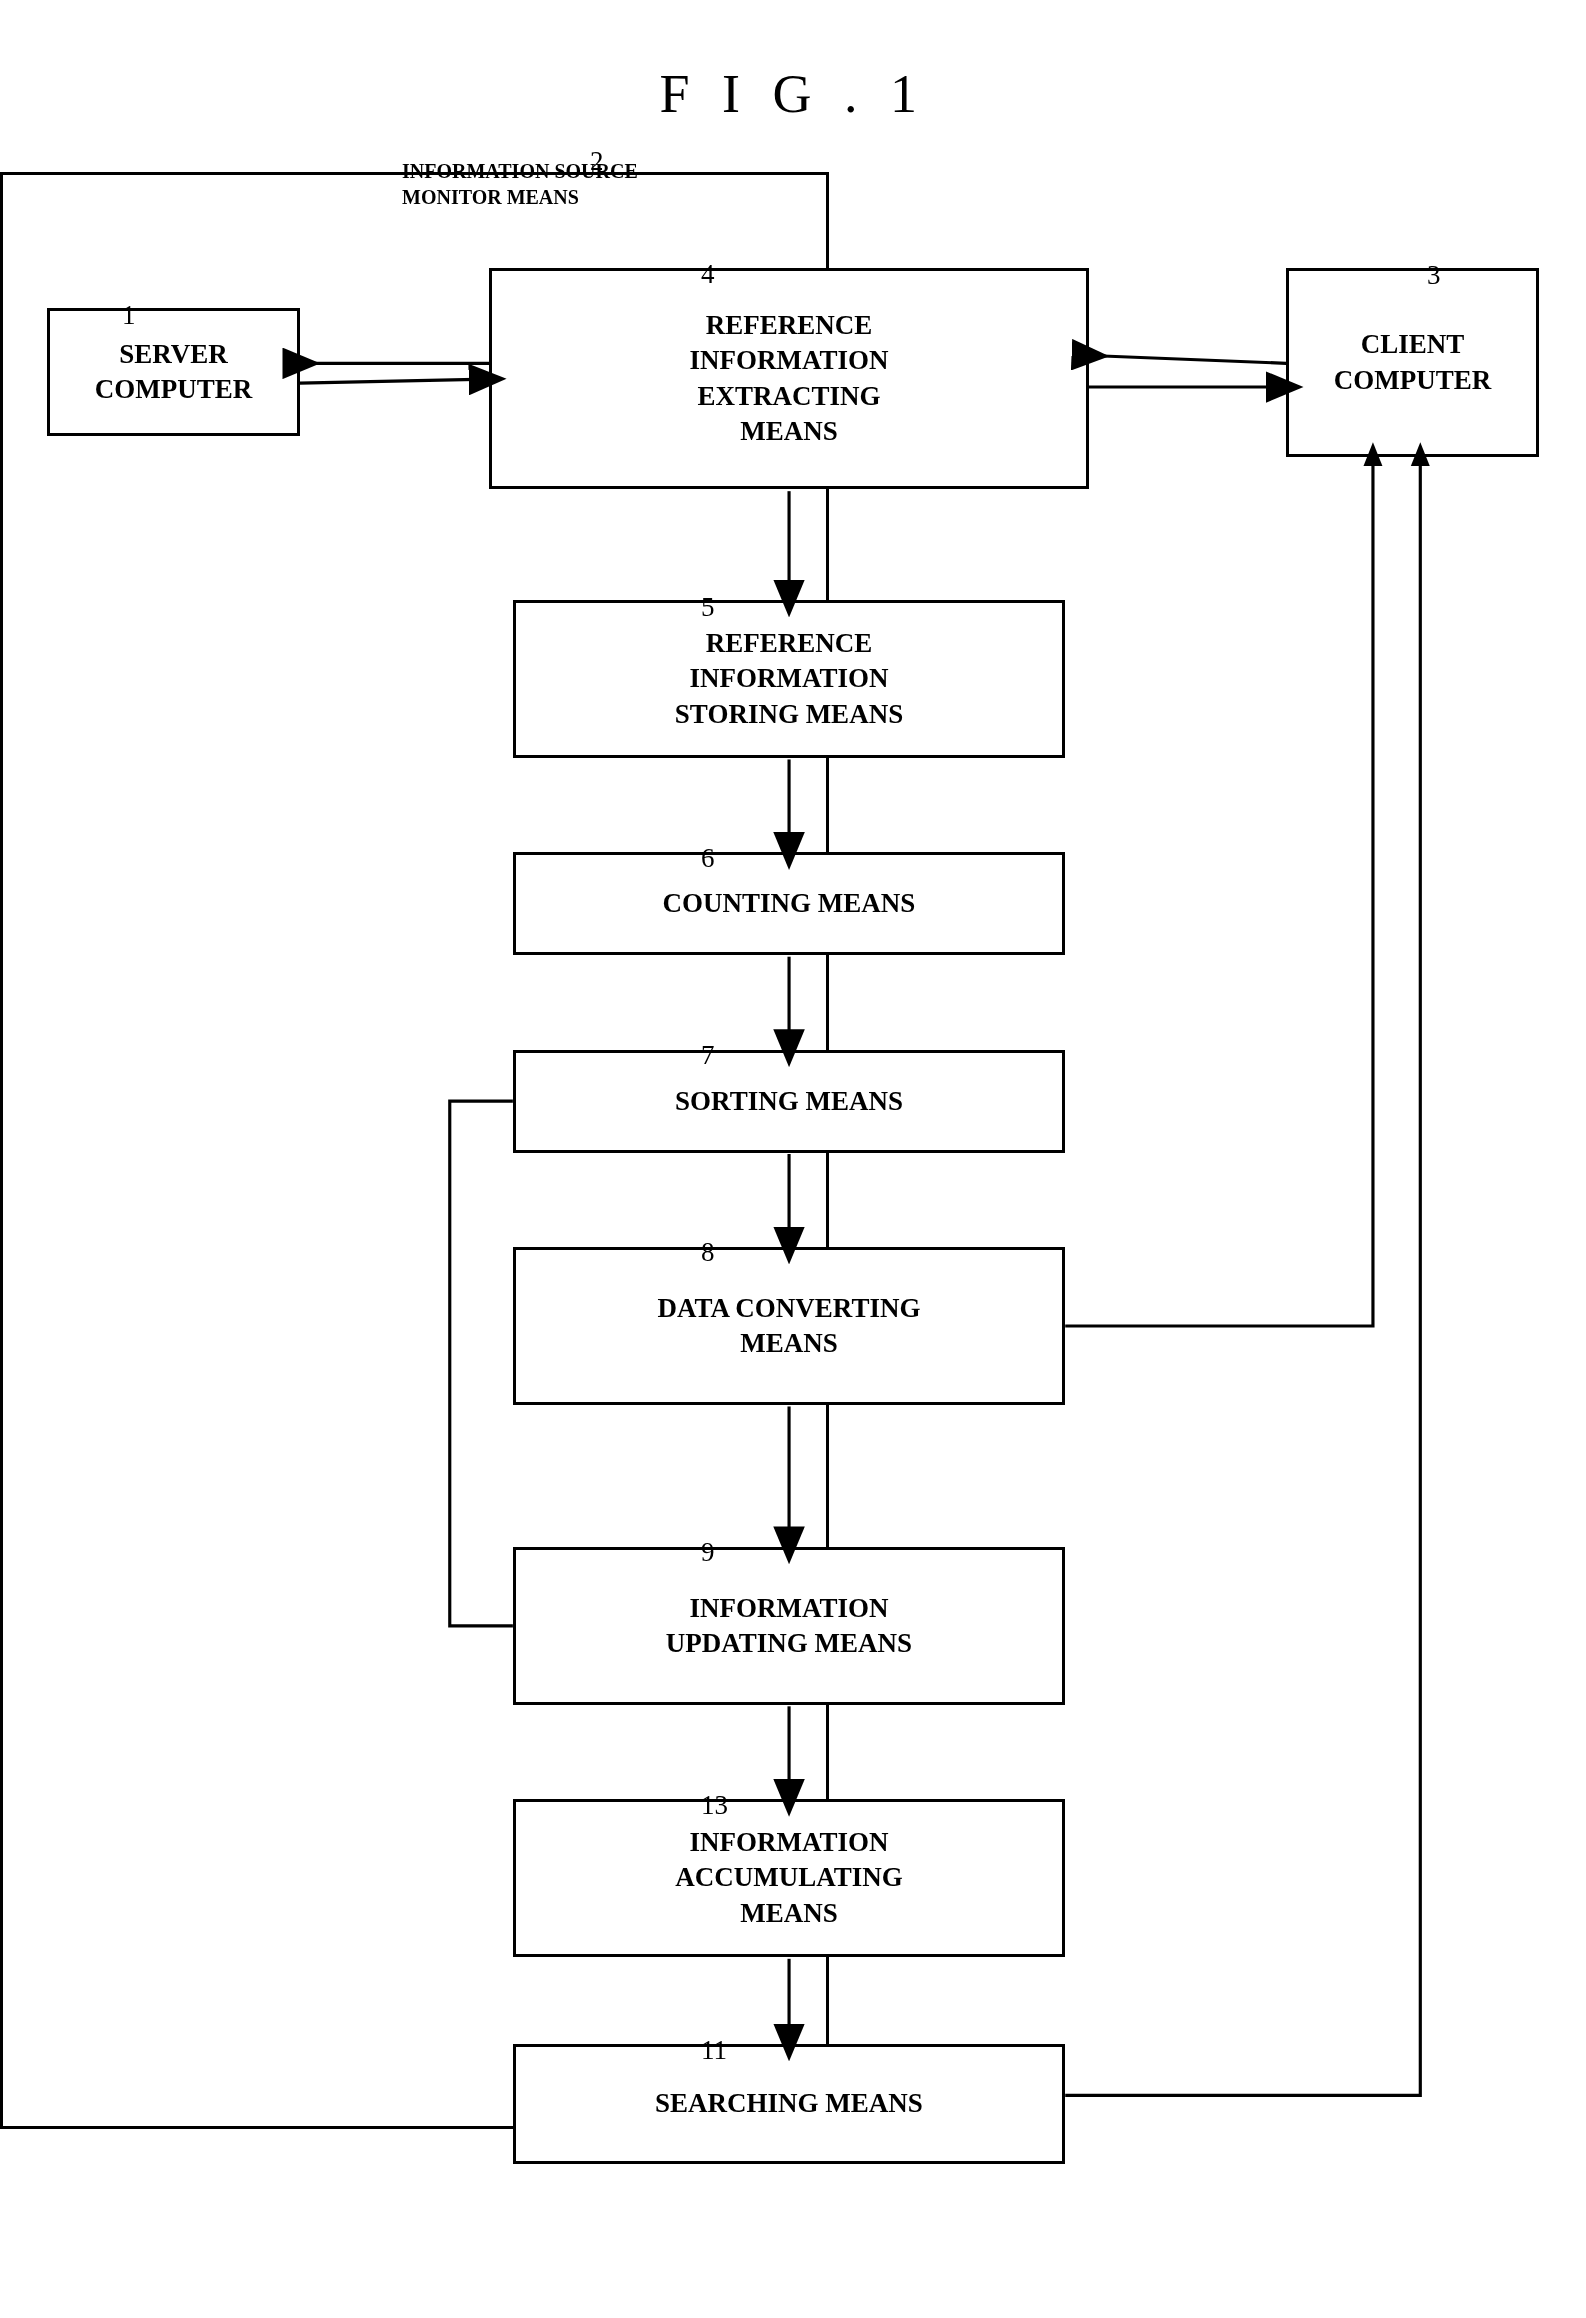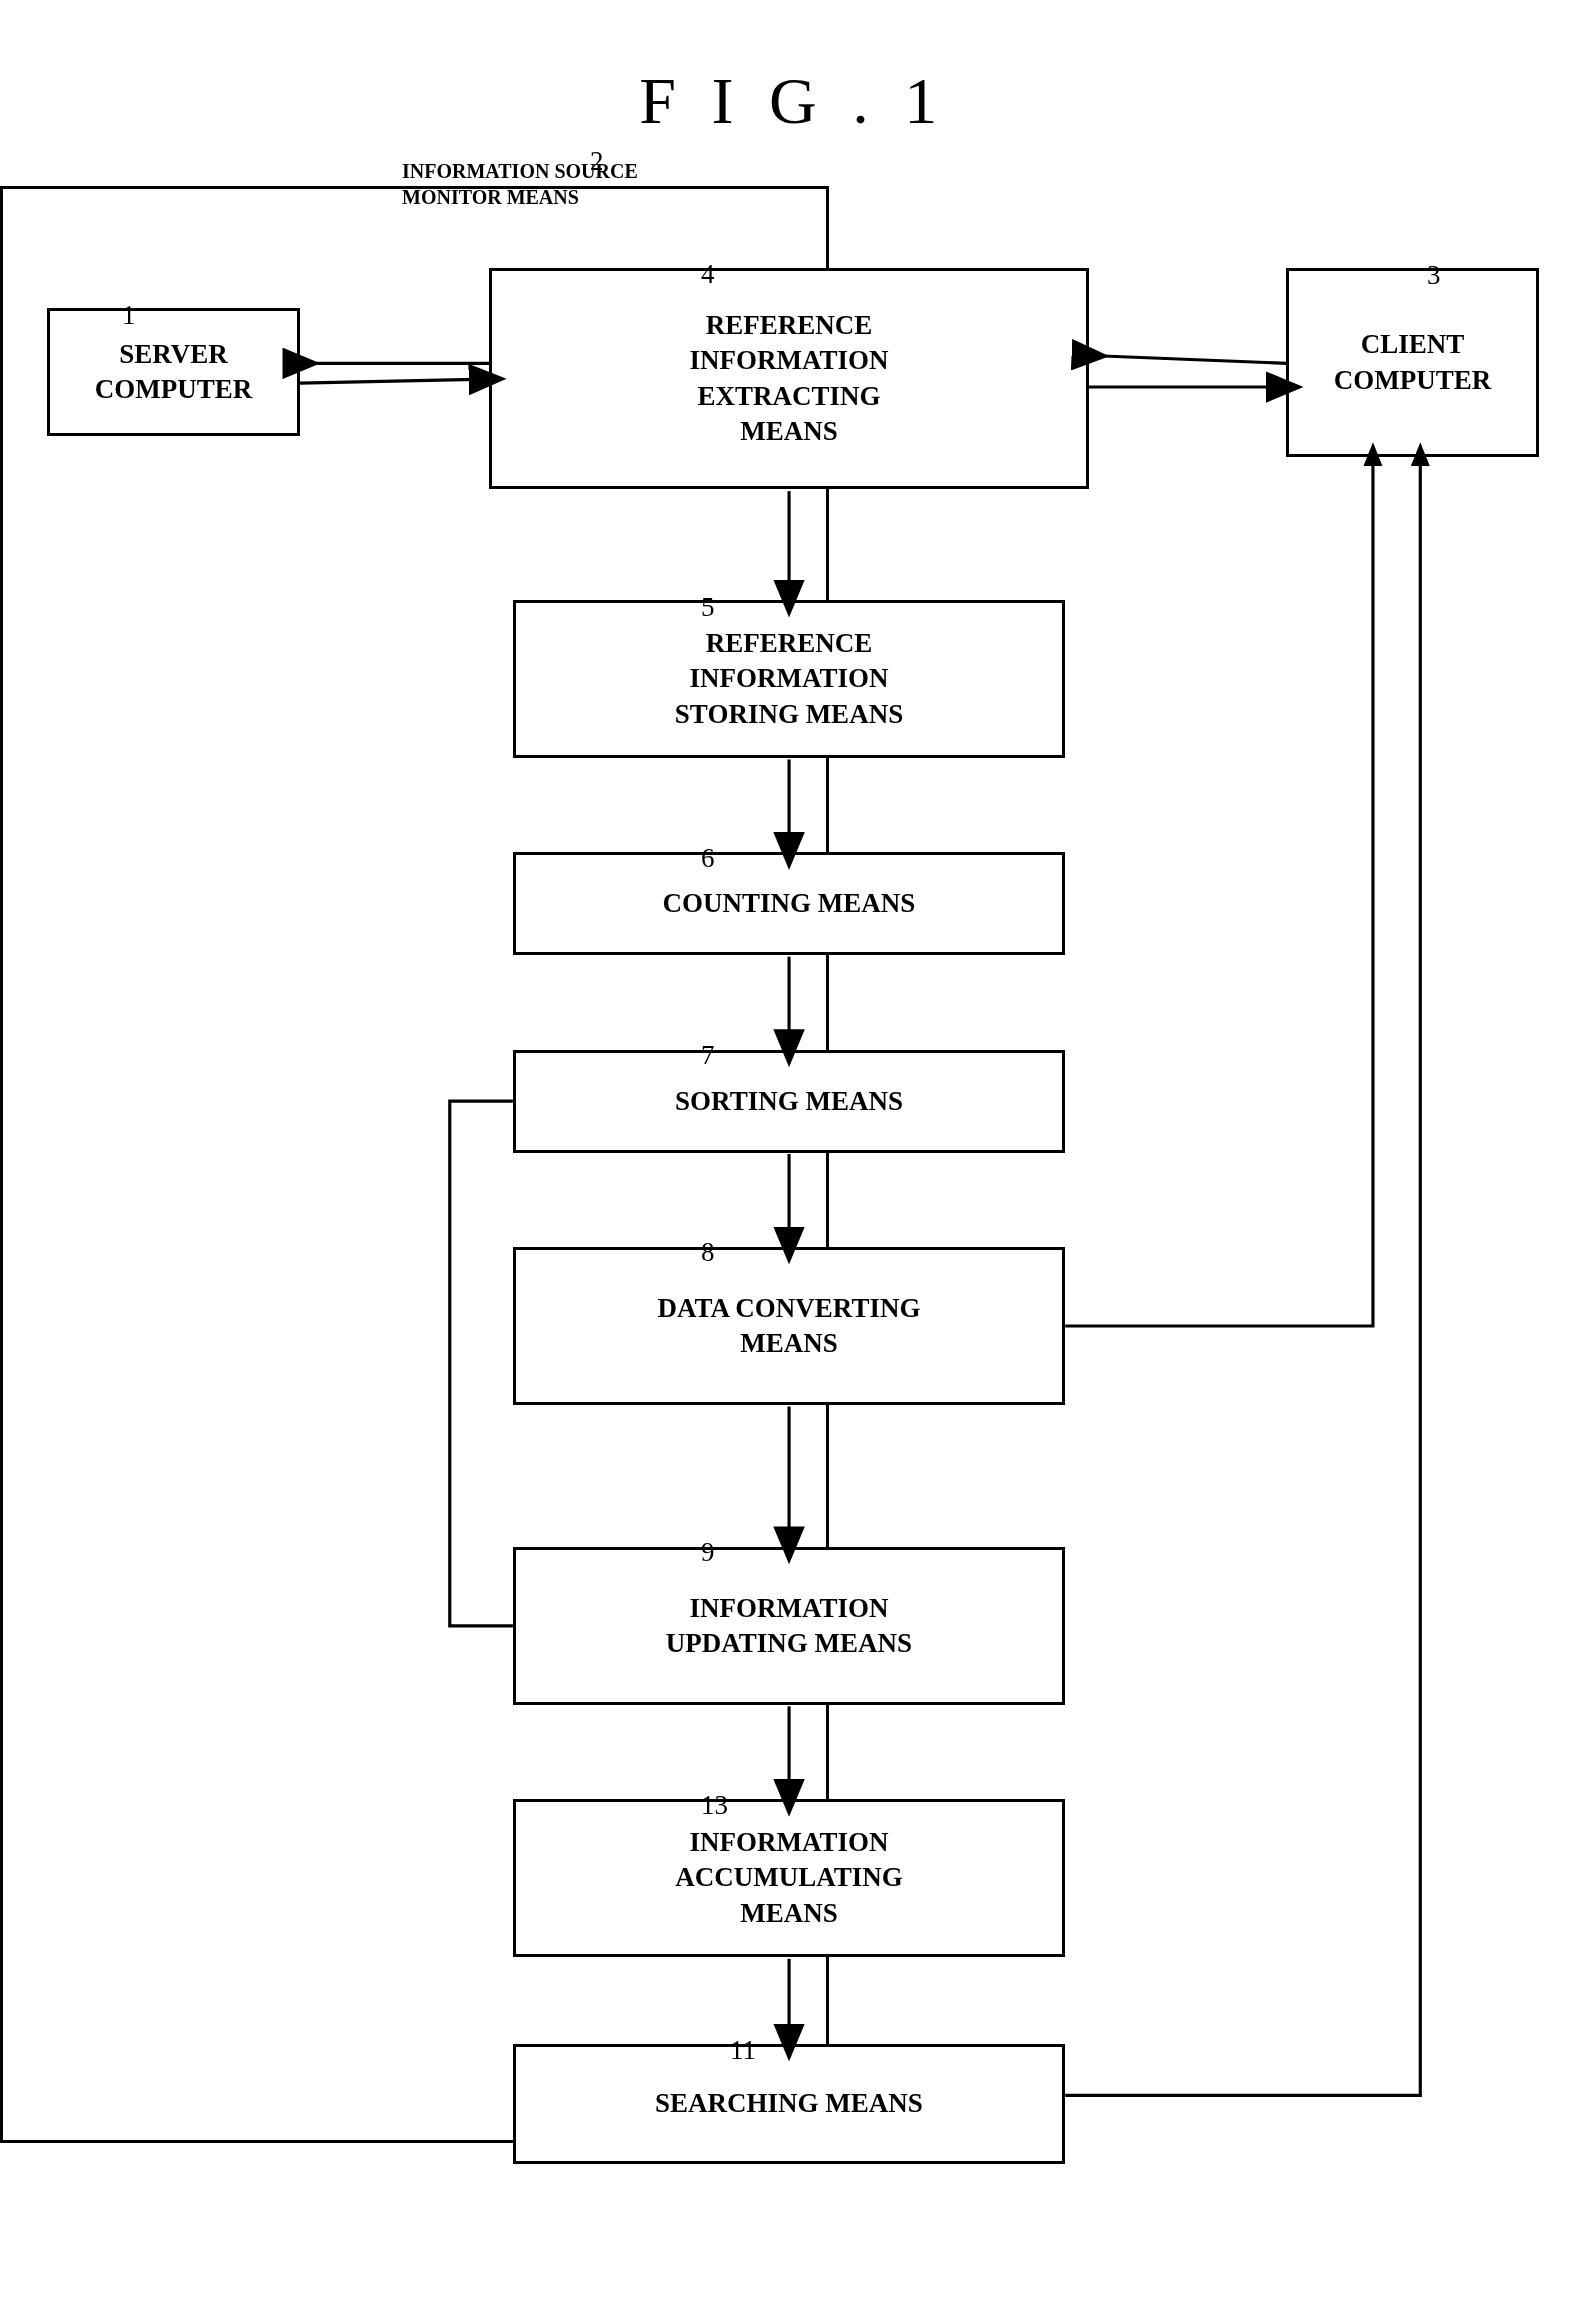--- a/index.html
+++ b/index.html
@@ -7,21 +7,21 @@
       background: #fff;
       font-family: 'Times New Roman', Times, serif;
       width: 1586px;
       height: 2319px;
       position: relative;
       overflow: hidden;
     }
 
     .page-title {
       text-align: center;
-      font-size: 66px;
+      font-size: 54px;
       font-weight: normal;
       letter-spacing: 9.5px;
       padding-top: 63px;
       padding-bottom: 47px;
     }
 
     
     .box {
       position: absolute;
       border: 3.2px solid #000;
@@ -217,21 +217,21 @@
 <div class="box" id="info-accumulating">
   INFORMATION<br>ACCUMULATING<br>MEANS
 </div>
 
 <div class="ref-num" style="left:701px; top:1790px;">13</div>
 
 <div class="box" id="searching-means">
   SEARCHING MEANS
 </div>
 
-<div class="ref-num" style="left:701px; top:2035px;margin-left:29px;">11</div>
+<div class="ref-num" style="left:701px; top:2035px;">11</div>
 
 <svg class="arrows-svg" viewBox="0 0 2010 2938" width="1586" height="2319">
   <defs>
     <marker id="arrowhead-down" markerWidth="12" markerHeight="10" refX="6" refY="5" orient="auto">
       <polygon points="0 0, 12 5, 0 10" fill="#000"></polygon>
     </marker>
     <marker id="arrowhead-left" markerWidth="12" markerHeight="10" refX="6" refY="5" orient="auto">
       <polygon points="12 0, 0 5, 12 10" fill="#000"></polygon>
     </marker>
     <marker id="arrowhead-right" markerWidth="12" markerHeight="10" refX="6" refY="5" orient="auto">

